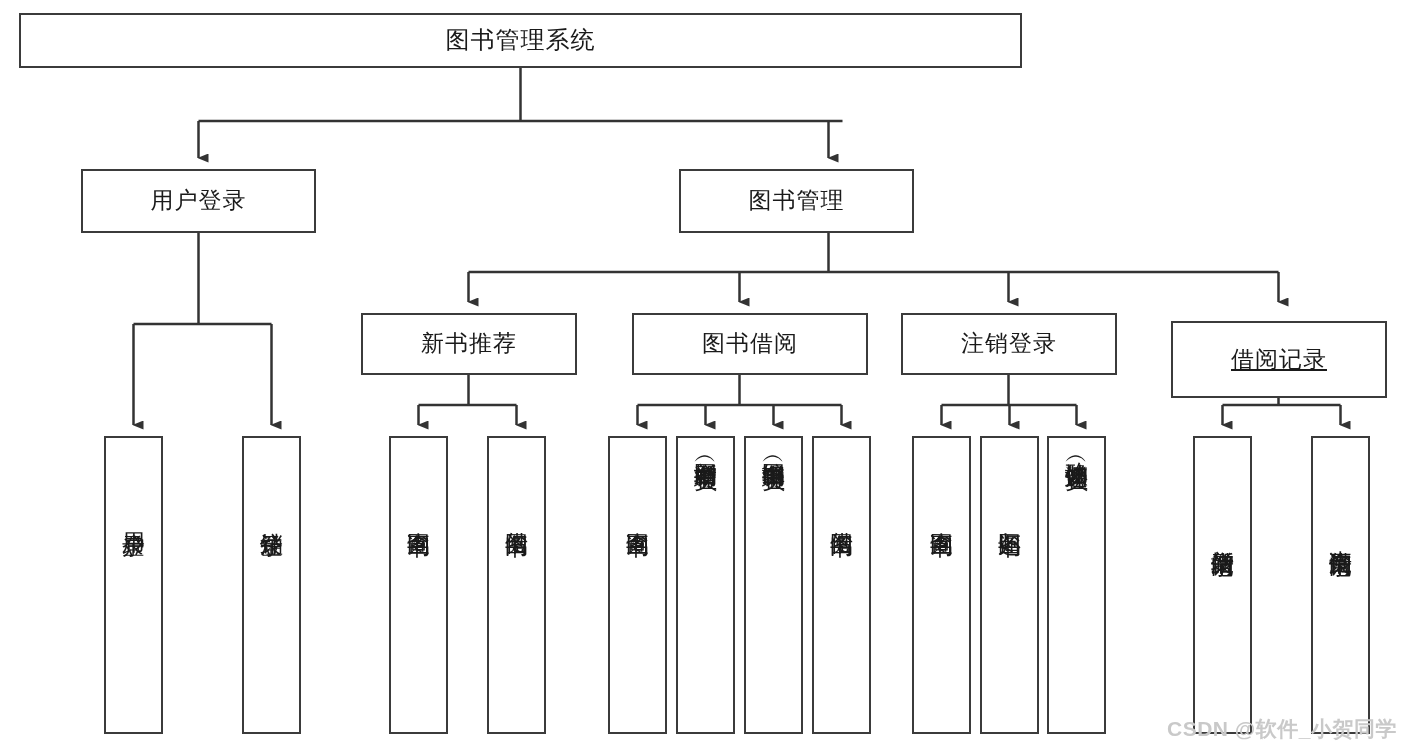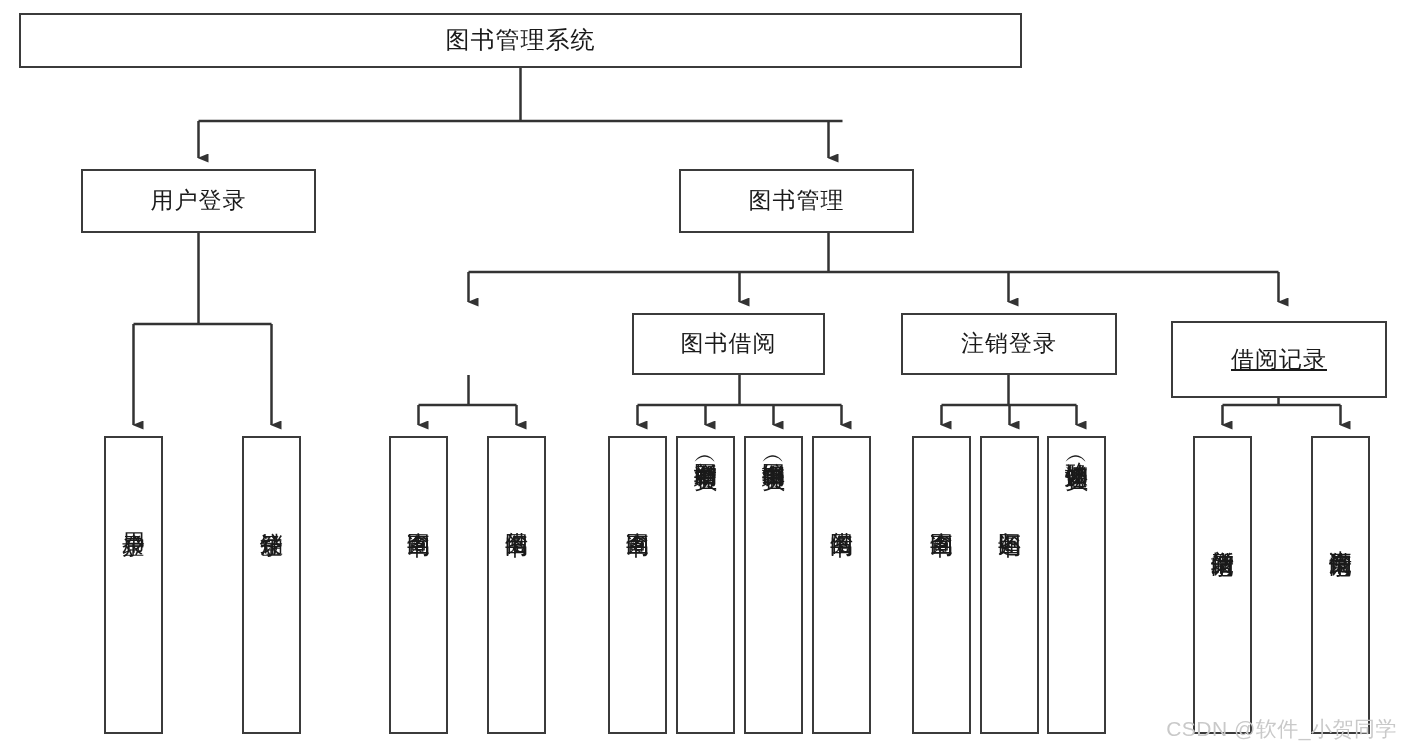--- a/index.html
+++ b/index.html
@@ -71,20 +71,21 @@
   }
   #watermark {
     position: absolute;
     right: 8px;
     bottom: 4px;
     font-size: 21px;
     color: #c9c9c9;
     letter-spacing: 0.5px;
     white-space: nowrap;
     font-family: "Liberation Sans", "DejaVu Sans", sans-serif;
+    font-weight: bold;
   }
 </style>
 </head>
 <body>
 
 <div id="diagram-root">
 
   <svg id="edge-layer" viewBox="0 0 1405 747" xmlns="http://www.w3.org/2000/svg">
     <defs>
       <marker id="arrowhead" markerWidth="9" markerHeight="11" refX="4.5" refY="10" orient="auto" markerUnits="userSpaceOnUse">
@@ -133,21 +134,22 @@
       <path d="M 1222.5,405 L 1222.5,425" marker-end="url(#arrowhead)"></path>
       <path d="M 1340.5,405 L 1340.5,425" marker-end="url(#arrowhead)"></path>
     </g>
   </svg>
 
   <div class="node horiz root" style="left:19px; top:13px; width:1003px; height:55px;">图书管理系统</div>
 
   <div class="node horiz" style="left:81px; top:169px; width:235px; height:64px;">用户登录</div>
   <div class="node horiz" style="left:679px; top:169px; width:235px; height:64px;">图书管理</div>
 
-  <div class="node horiz" style="left:632px; top:313px; width:193px; height:62px;">图书借阅</div>
+  <div class="node horiz" style="left:361px; top:313px; width:216px; height:62px;">新书推荐</div>
+  <div class="node horiz" style="left:632px; top:313px; width:236px; height:62px;">图书借阅</div>
   <div class="node horiz" style="left:901px; top:313px; width:216px; height:62px;">注销登录</div>
   <div class="node horiz" style="left:1171px; top:321px; width:216px; height:77px;text-decoration:underline;">借阅记录</div>
 
   <div class="node leaf leaf-short" style="left:104px; top:436px; width:59px; height:298px;">
     <span class="vtext">用户登录</span>
   </div>
   <div class="node leaf leaf-short" style="left:242px; top:436px; width:59px; height:298px;">
     <span class="vtext">注销登录</span>
   </div>
 

